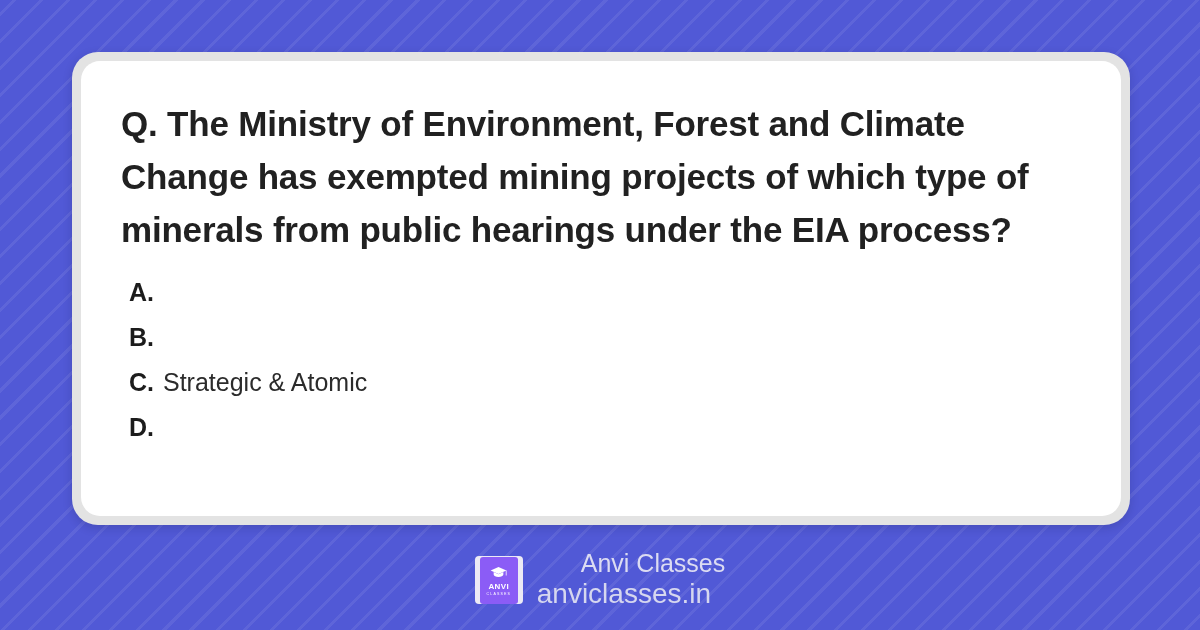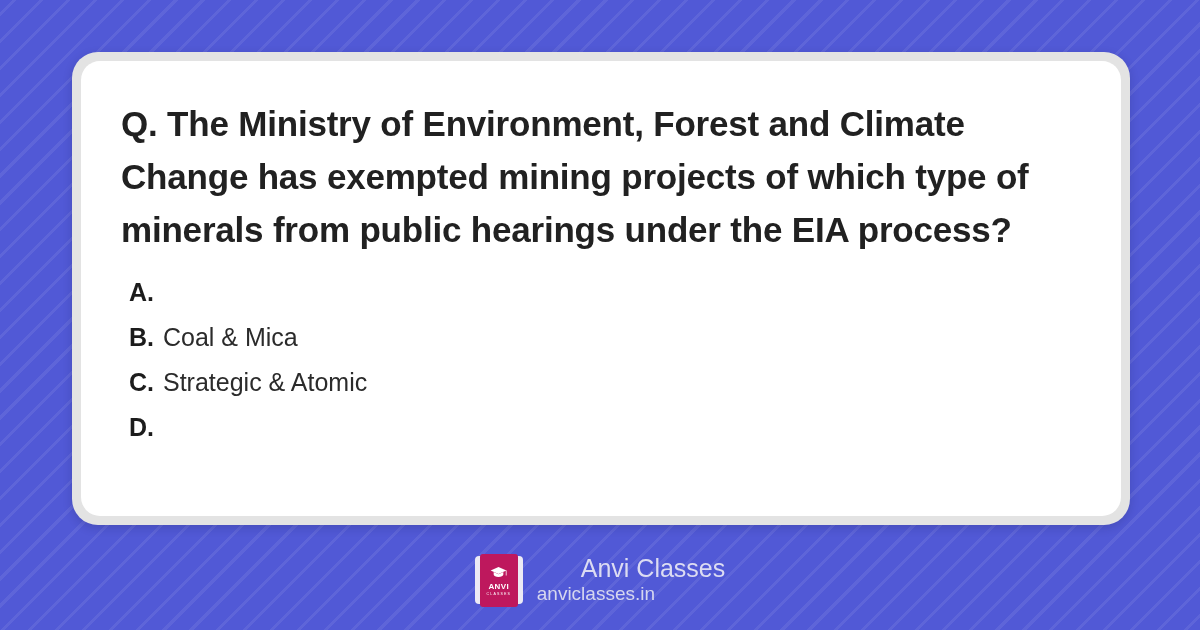--- a/index.html
+++ b/index.html
@@ -105,22 +105,22 @@
     height: 48px;
     background: #eceaf5;
     border-radius: 4px;
     display: flex;
     align-items: center;
     justify-content: center;
     flex: 0 0 auto;
   }
   .brand-logo-mark {
     width: 38px;
-    height: 53px;
-    background: #be185d;
+    height: 47px;
+    background: #8b5cf6;
     border-radius: 3px;
     display: flex;
     flex-direction: column;
     align-items: center;
     justify-content: center;
     color: #ffffff;
   }
   .brand-logo-mark .cap {
     display: block;
     line-height: 1;
@@ -144,42 +144,41 @@
     flex-direction: column;
     justify-content: center;
     line-height: 1.08;
   }
   .brand-name {
     font-size: 25px;
     color: #dcdcf2;
     margin-left: 44px;
   }
   .brand-site {
-    font-size: 19px;
+    font-size: 28px;
     color: #d6d7ef;
     margin-top: 2px;
   }
 </style>
 </head>
 <body>
 
 <div id="quiz-slide">
 
   <div class="card-outer">
     <div class="card-inner">
 
       <p class="question-text">Q. The Ministry of Environment, Forest and Climate Change has exempted mining projects of which type of minerals from public hearings under the EIA process?</p>
 
       <ul class="options">
         <li class="option-row">
           <span class="option-letter">A.</span>
         </li>
         <li class="option-row">
           <span class="option-letter">B.</span>
-          <span class="option-label">Coal &amp; Mica</span>
         </li>
         <li class="option-row">
           <span class="option-letter">C.</span>
           <span class="option-label">Strategic &amp; Atomic</span>
         </li>
         <li class="option-row">
           <span class="option-letter">D.</span>
         </li>
       </ul>
 

